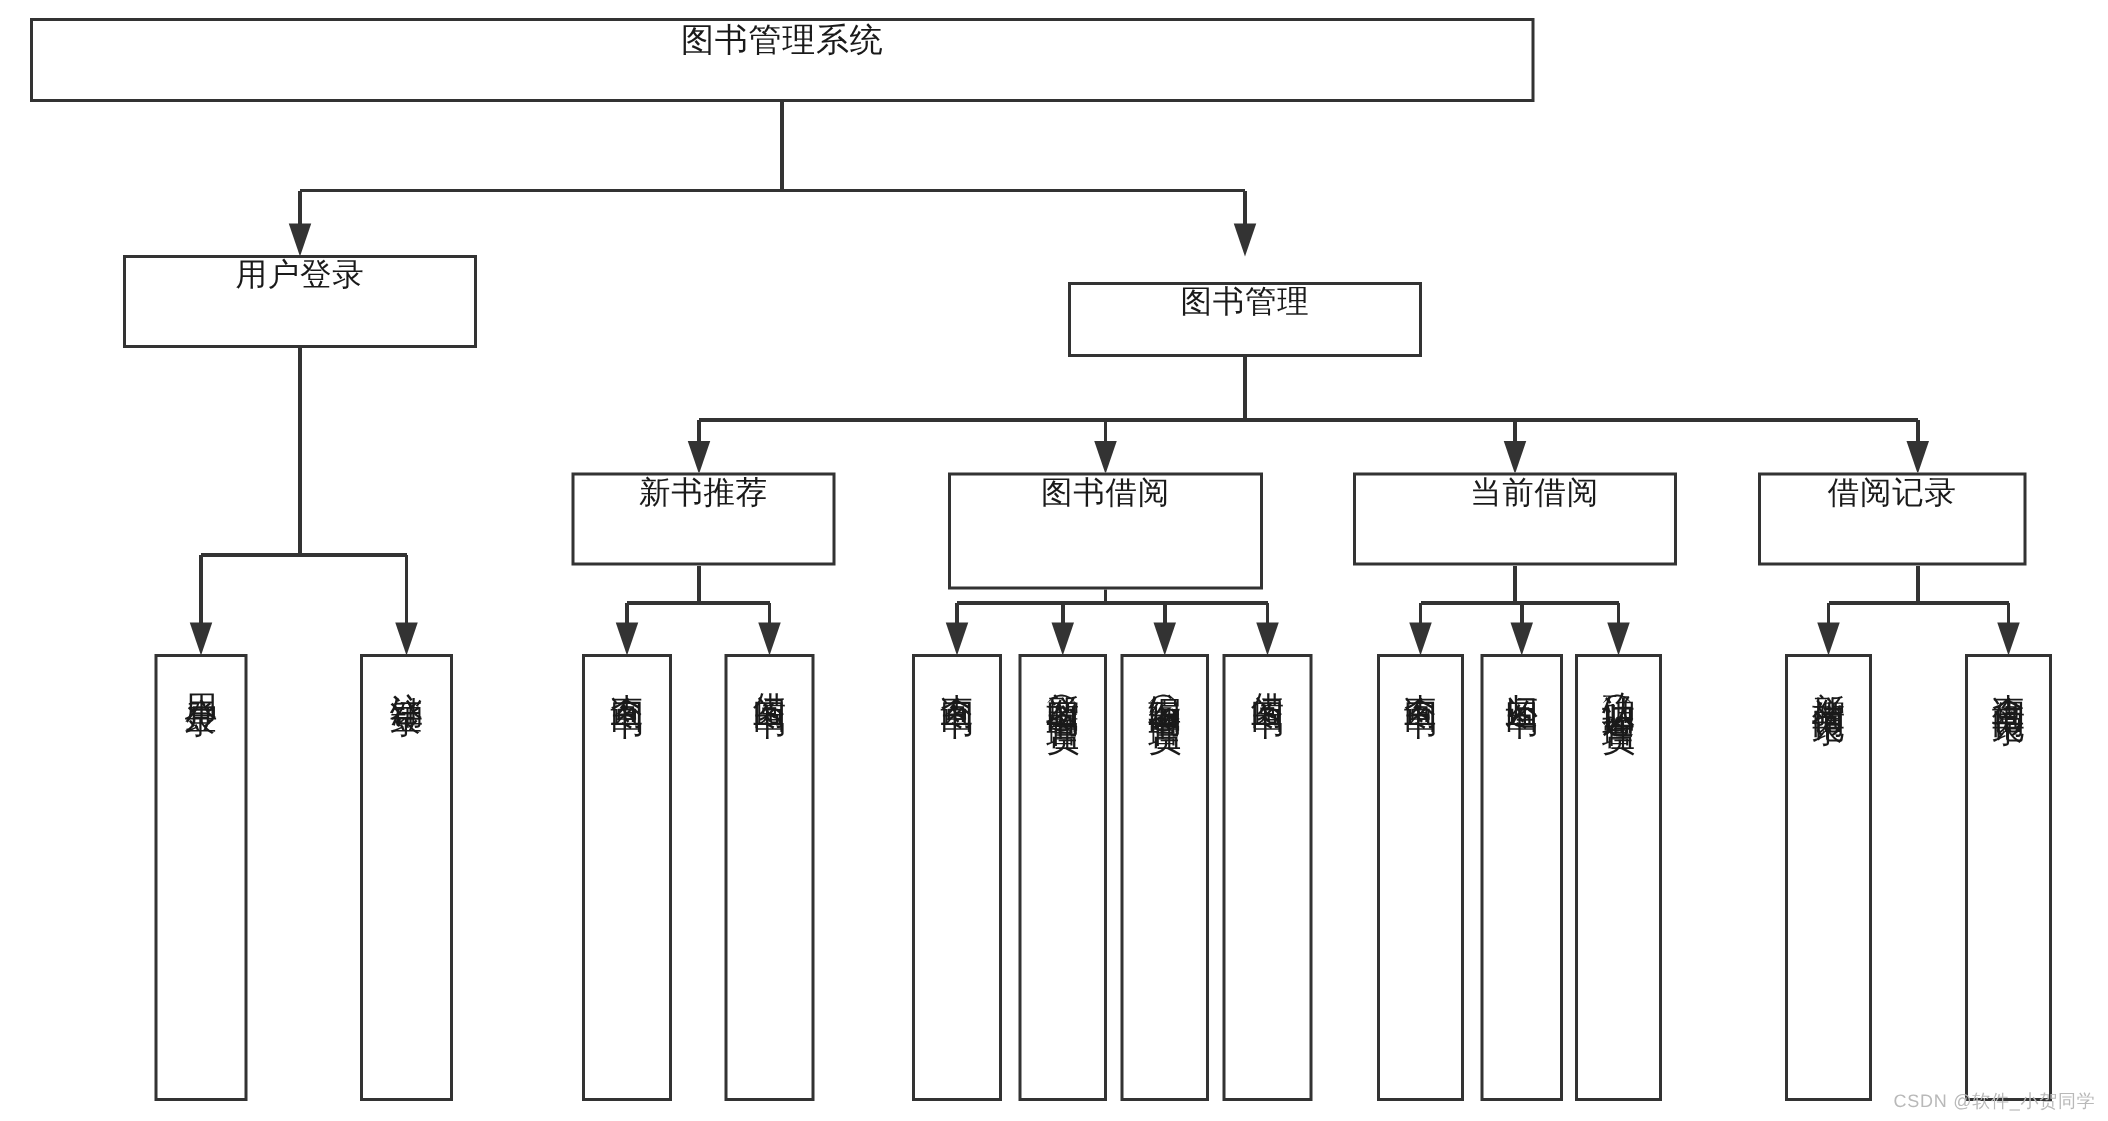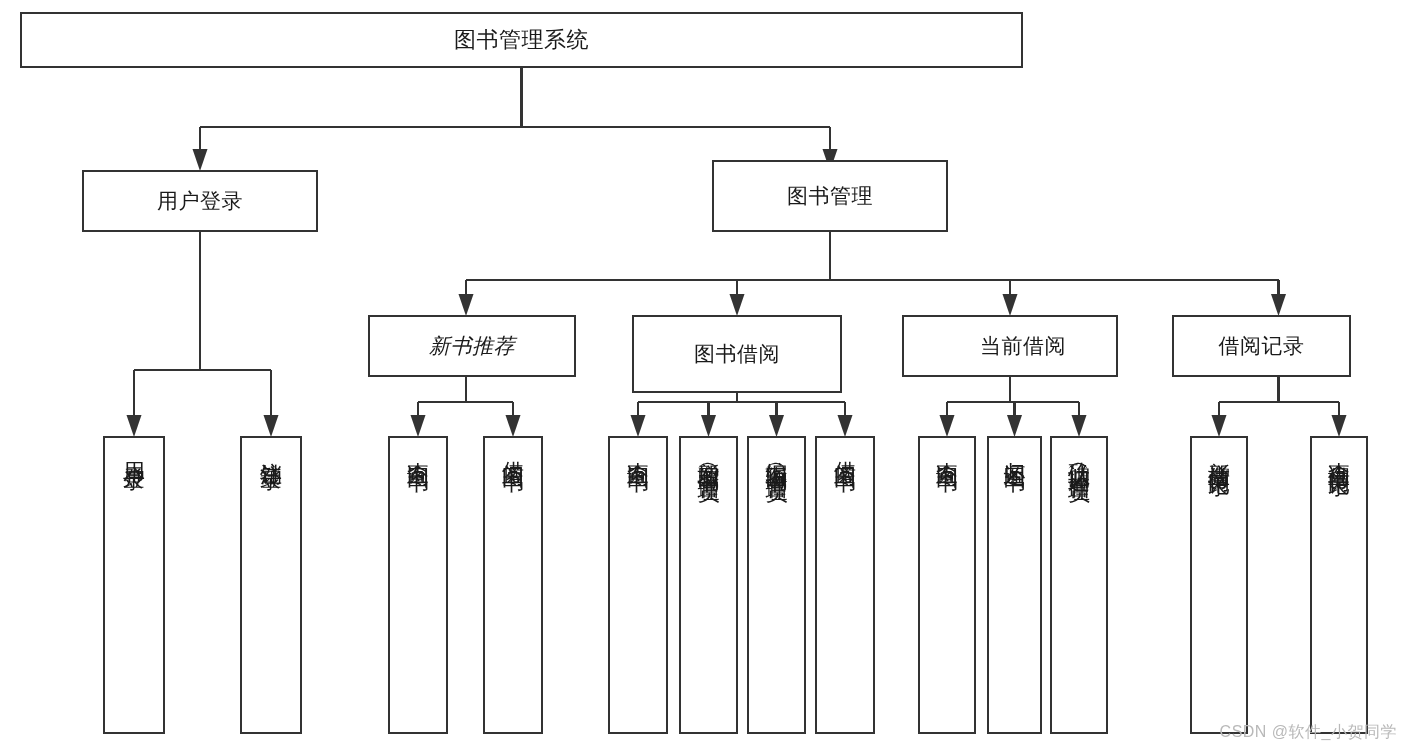--- a/index.html
+++ b/index.html
@@ -25,21 +25,21 @@
     width: 1405px;
     height: 747px;
     pointer-events: none;
   }
   .node {
     position: absolute;
     box-sizing: border-box;
     border: 2px solid #333333;
     background: #ffffff;
     display: flex;
-    align-items: center;
+    align-items: flex-start;
     justify-content: center;
     color: #1a1a1a;
   }
   .node-label {
     display: block;
     text-align: center;
     line-height: 1.18;
     white-space: pre-line;
   }
   
@@ -61,21 +61,21 @@
     text-orientation: upright;
     font-size: 22px;
     line-height: 1.0;
     letter-spacing: 3px;
     white-space: nowrap;
   }
   #watermark {
     position: absolute;
     right: 8px;
     bottom: 4px;
-    font-size: 16px;
+    font-size: 12px;
     color: #b9b9b9;
     letter-spacing: 0.5px;
     user-select: none;
     white-space: nowrap;
   }
 </style>
 </head>
 <body>
 
 <div id="diagram-canvas">
@@ -136,25 +136,25 @@
     </svg>
 
   <div class="node root horiz" style="left: 20px; top: 12px; width: 1003px; height: 56px;">
     <span class="node-label">图书管理系统</span>
   </div>
 
   <div class="node horiz" style="left: 82px; top: 170px; width: 236px; height: 62px;">
     <span class="node-label">用户登录</span>
   </div>
 
-  <div class="node horiz" style="left: 712px; top: 160px; width: 236px; height: 72px;">
+  <div class="node horiz" style="left: 712px; top: 188px; width: 236px; height: 50px;">
     <span class="node-label">图书管理</span>
   </div>
 
-  <div class="node horiz" style="left: 368px; top: 315px; width: 208px; height: 62px; font-style: italic;">
+  <div class="node horiz" style="left: 381px; top: 315px; width: 176px; height: 62px;">
     <span class="node-label">新书推荐</span>
   </div>
 
   <div class="node horiz" style="left: 632px; top: 315px; width: 210px; height: 78px;">
     <span class="node-label">图书借阅</span>
   </div>
 
   <div class="node horiz" style="left: 902px; top: 315px; width: 216px; height: 62px; padding-left: 26px;">
     <span class="node-label">当前借阅</span>
   </div>

